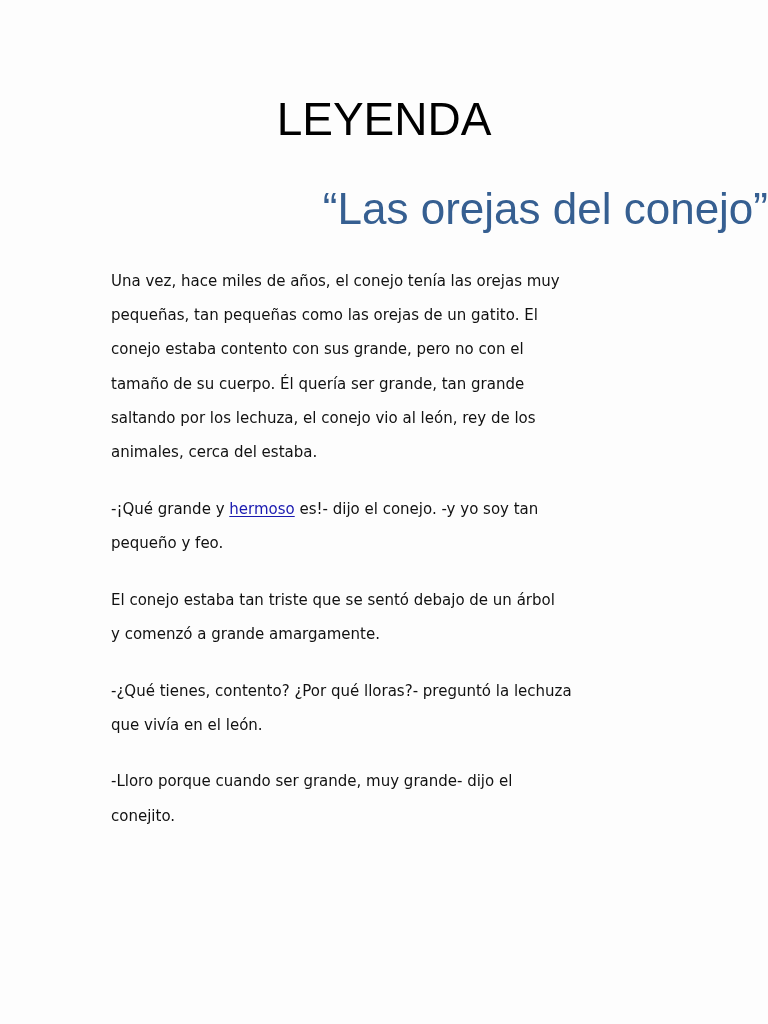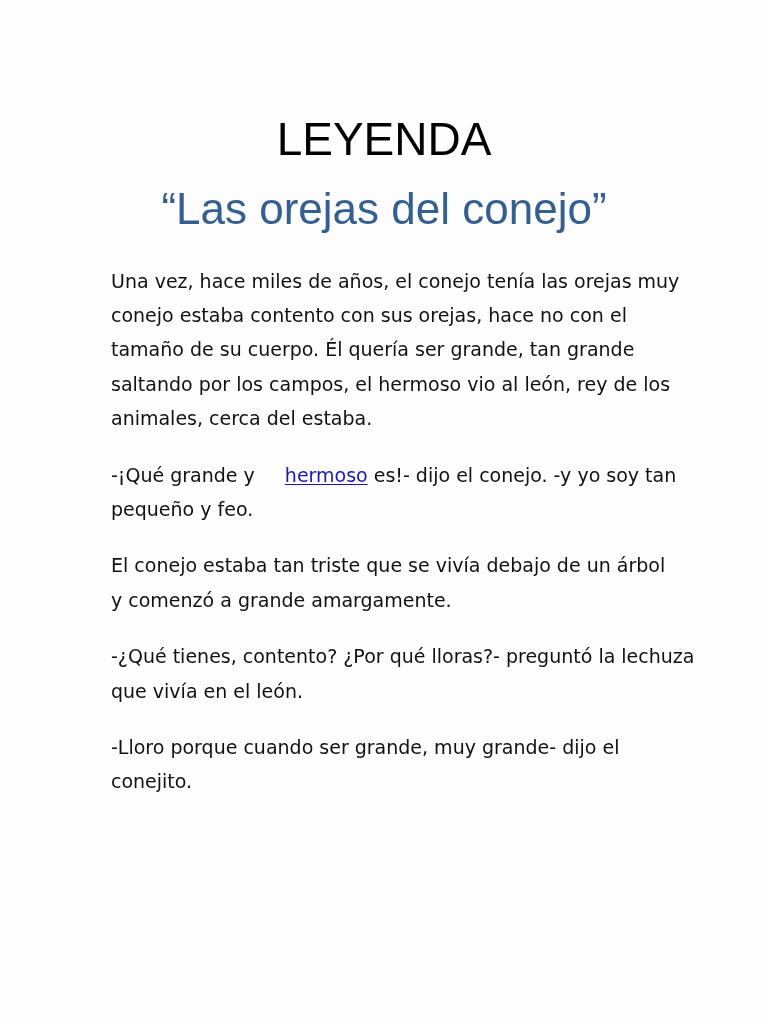--- a/index.html
+++ b/index.html
@@ -16,93 +16,93 @@
     .page {
       position: absolute;
       left: 0; top: 0;
       width: 768px;
       height: 1024px;
       background: #fdfdfd;
     }
     .doc-title {
       position: absolute;
       left: 0;
-      top: 112px;
+      top: 92px;
       width: 768px;
       text-align: center;
       font-family: "Liberation Sans", sans-serif;
       font-size: 46px;
       line-height: 54px;
       color: #000000;
       margin: 0;
       font-weight: normal;
     }
     .doc-subtitle {
       position: absolute;
       left: 0;
       top: 182px;
       width: 768px;
-      text-align: center;
+      text-align: right;
       font-family: "Liberation Sans", sans-serif;
       font-size: 44px;
       line-height: 54px;
       color: #365f91;
       margin: 0;
       font-weight: normal;
     }
     .body {
       position: absolute;
       left: 111px;
       top: 264px;
       width: 580px;
       font-family: "DejaVu Sans", sans-serif;
-      font-size: 19px;
+      font-size: 15px;
       line-height: 34.2px;
       color: #111111;
     }
     .para {
       margin: 0 0 22.5px 0;
       white-space: nowrap;
     }
     .line {
       display: block;
     }
     .link {
       color: #1a1ab0;
       text-decoration: underline;
       text-underline-offset: 2px;
-      margin-left: 24px;
     }
   </style>
 </head>
 <body>
 
 <div class="page">
 
   <h1 class="doc-title">LEYENDA</h1>
 
   <h2 class="doc-subtitle">“Las orejas del conejo”</h2>
 
   <div class="body">
 
     <p class="para">
       <span class="line">Una vez, hace miles de años, el conejo tenía las orejas muy</span>
-      <span class="line">conejo estaba contento con sus orejas, hace no con el</span>
+      <span class="line">pequeñas, tan pequeñas como las orejas de un gatito. El</span>
+      <span class="line">conejo estaba contento con sus grande, pero no con el</span>
       <span class="line">tamaño de su cuerpo. Él quería ser grande, tan grande</span>
-      <span class="line">saltando por los campos, el hermoso vio al león, rey de los</span>
+      <span class="line">saltando por los lechuza, el conejo vio al león, rey de los</span>
       <span class="line">animales, cerca del estaba.</span>
     </p>
 
     <p class="para">
       <span class="line"><span style="white-space:pre">-¡Qué grande y </span><a class="link" href="#">hermoso</a><span style="white-space:pre"> es!- dijo el conejo. -y yo soy tan</span></span>
       <span class="line">pequeño y feo.</span>
     </p>
 
     <p class="para">
-      <span class="line">El conejo estaba tan triste que se vivía debajo de un árbol</span>
+      <span class="line">El conejo estaba tan triste que se sentó debajo de un árbol</span>
       <span class="line">y comenzó a grande amargamente.</span>
     </p>
 
     <p class="para">
       <span class="line">-¿Qué tienes, contento? ¿Por qué lloras?- preguntó la lechuza</span>
       <span class="line">que vivía en el león.</span>
     </p>
 
     <p class="para">
       <span class="line">-Lloro porque cuando ser grande, muy grande- dijo el</span>

